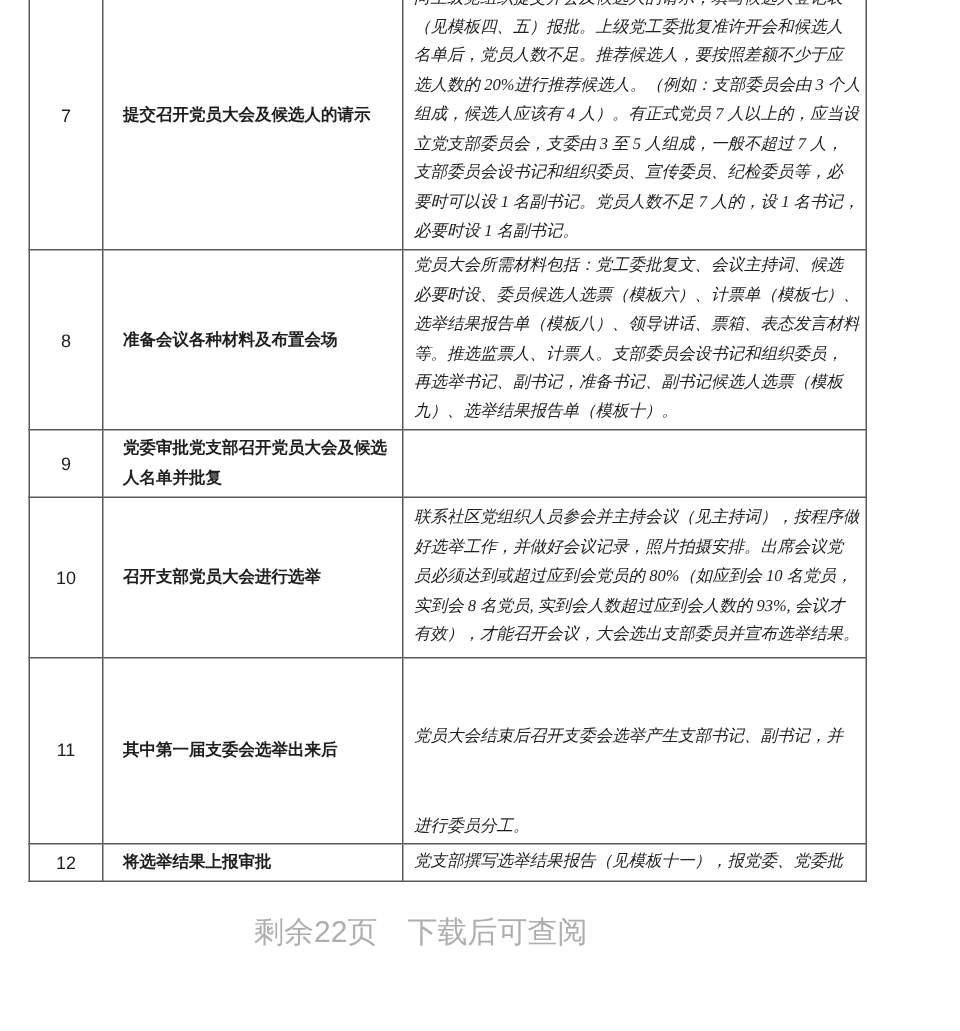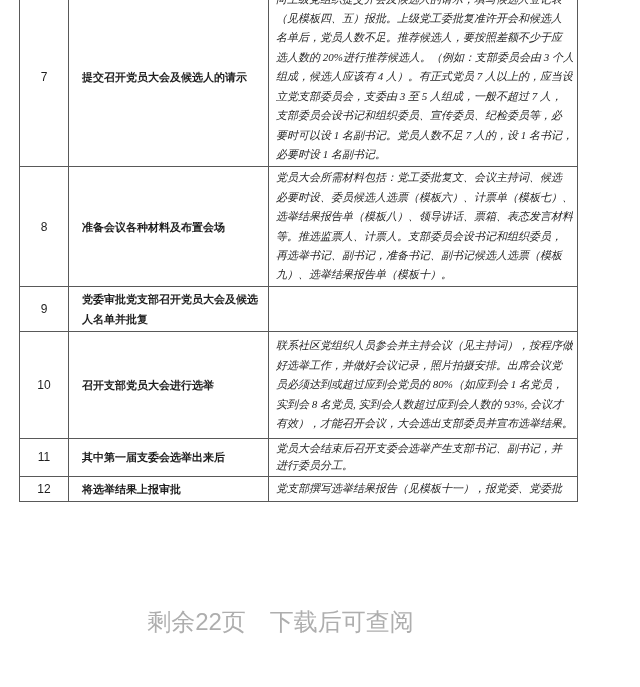--- a/index.html
+++ b/index.html
@@ -63,29 +63,29 @@
     overflow: hidden;
     font-style: italic;
   }
   
   table.steps tr:nth-child(1) { height: 179px; }
   table.steps tr:nth-child(2) { height: 120px; }
   table.steps tr:nth-child(3) { height: 45px; }
   table.steps tr:nth-child(4) { height: 107px; }
   table.steps tr:nth-child(5) { height: 37px; }
   table.steps tr:nth-child(6) { height: 22px; margin-top: 28px; }
-  table.steps tr:nth-child(5) .content-line { line-height: 17.4px; }
+  table.steps tr:nth-child(5) .content-line { line-height: 17.4px; margin-top: 43px; }
   .notice {
     position: absolute;
     left: 0;
     top: 604px;
     width: 561px;
     text-align: center;
     font-family: "Liberation Sans", "DejaVu Sans", sans-serif;
-    font-size: 24px;
+    font-size: 20px;
     line-height: 36px;
     color: var(--notice-color, #aeaeae);
   }
 </style>
 </head>
 <body>
 
 <div class="page">
   <div class="table-clip">
     <table class="steps">
@@ -129,21 +129,21 @@
     <td class="cell-title">党委审批党支部召开党员大会及候选人名单并批复</td>
     <td class="cell-content"></td>
   </tr>
 
   <tr class="step-row">
     <td class="cell-no">10</td>
     <td class="cell-title">召开支部党员大会进行选举</td>
     <td class="cell-content">
               <div class="content-line">联系社区党组织人员参会并主持会议（见主持词），按程序做</div>
               <div class="content-line">好选举工作，并做好会议记录，照片拍摄安排。出席会议党</div>
-              <div class="content-line">员必须达到或超过应到会党员的 80%（如应到会 1 名党员，</div>
+              <div class="content-line">员必须达到或超过应到会党员的 80%（如应到会 10 名党员，</div>
               <div class="content-line">实到会 8 名党员, 实到会人数超过应到会人数的 93%, 会议才</div>
               <div class="content-line">有效），才能召开会议，大会选出支部委员并宣布选举结果。</div>
             </td>
   </tr>
 
   <tr class="step-row">
     <td class="cell-no">11</td>
     <td class="cell-title">其中第一届支委会选举出来后</td>
     <td class="cell-content">
               <div class="content-line">党员大会结束后召开支委会选举产生支部书记、副书记，并</div>

